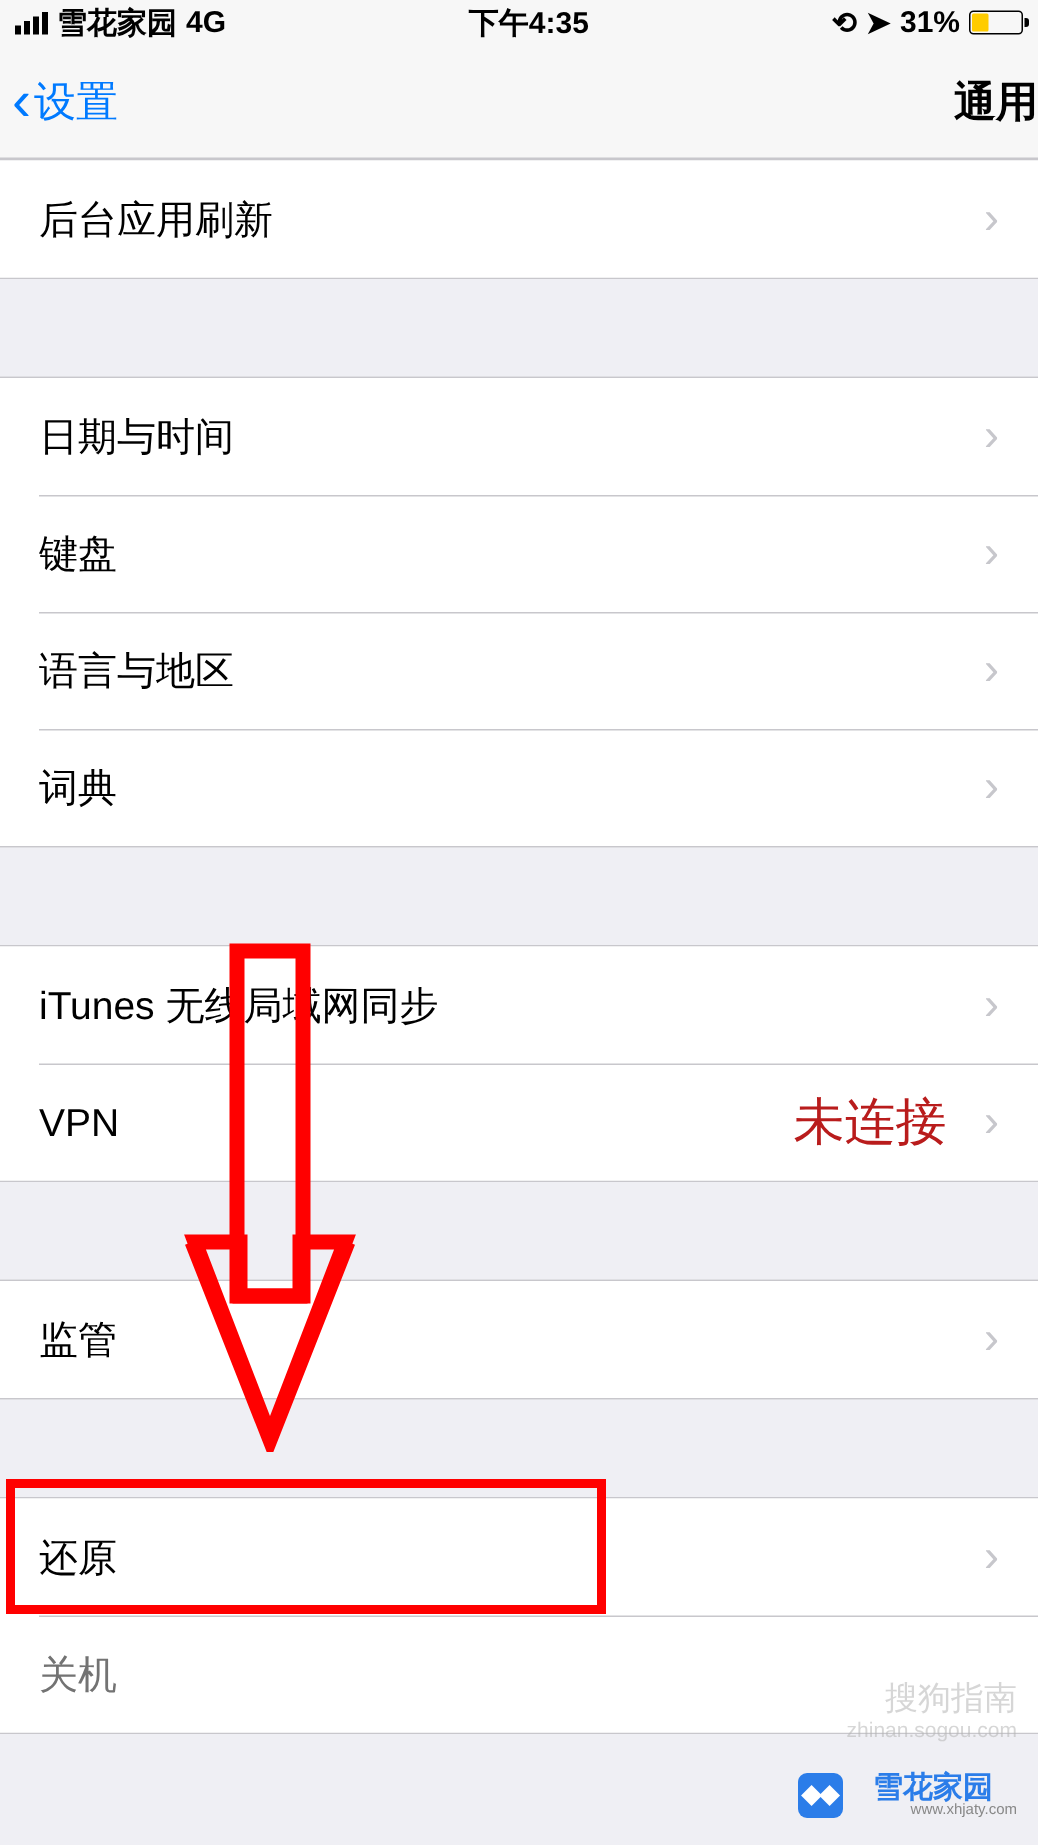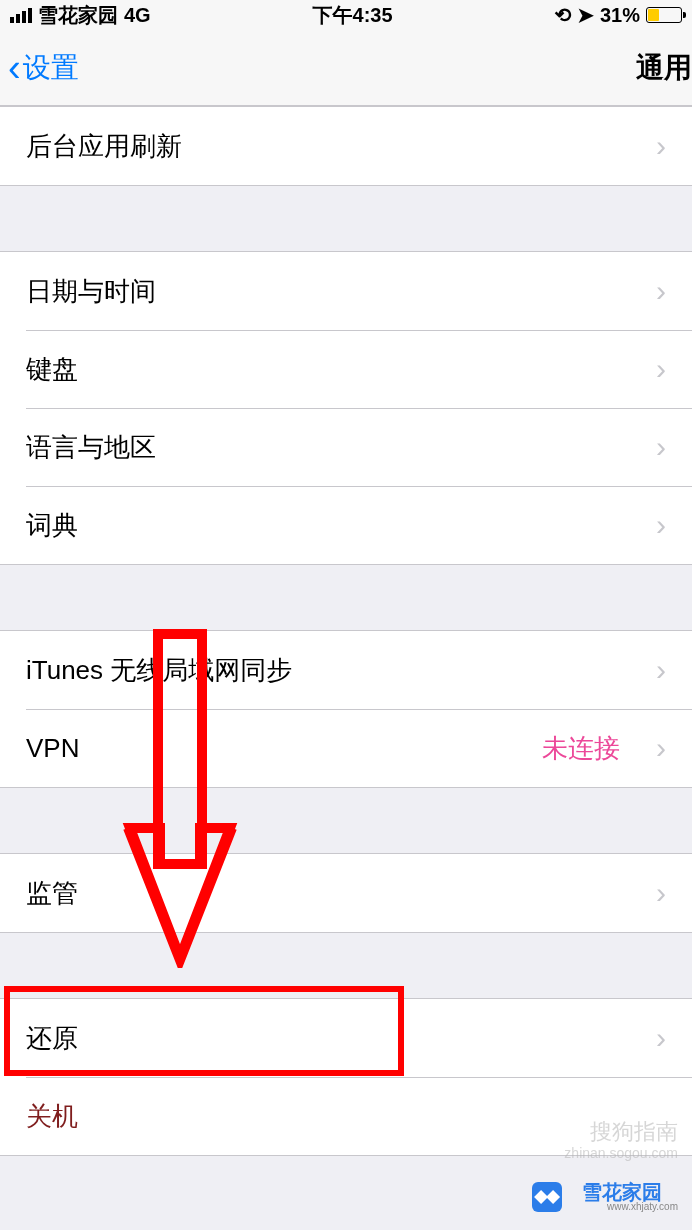--- a/index.html
+++ b/index.html
@@ -58,23 +58,23 @@
   gap:24px;
 }
 .row + .row::before {
   content:'';
   position:absolute;
   left:26px; right:0; top:0;
   height:1px;
   background:#c8c7cc;
 }
 .row-label { flex:1; }
-.row-detail { color:#ec4899; margin-right:12px; font-size:26px;}
+.row-detail { color:#b91c1c; margin-right:1px; font-size:34px;}
 .chevron { color:#c7c7cc; font-size:30px; font-weight:300;}
-.link-row .row-label { color:#7f1d1d; }
+.link-row .row-label { color:#737373; }
 .annotation-arrow {
   position:absolute;
   left:120px;
   top:628px;
   pointer-events:none;
   z-index:10;
 }
 .annotation-box {
   position:absolute;
   left:4px;

